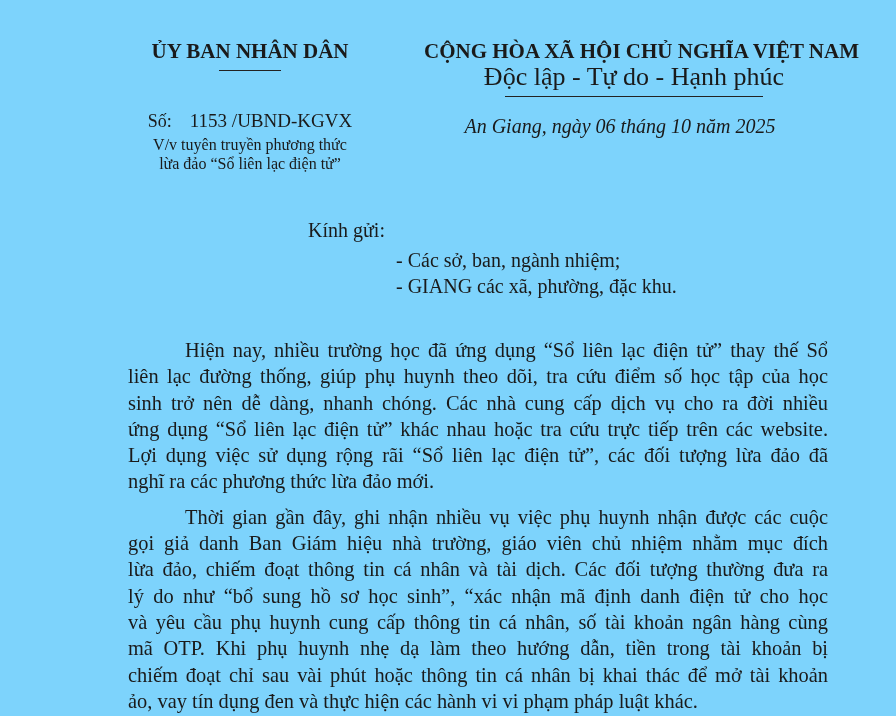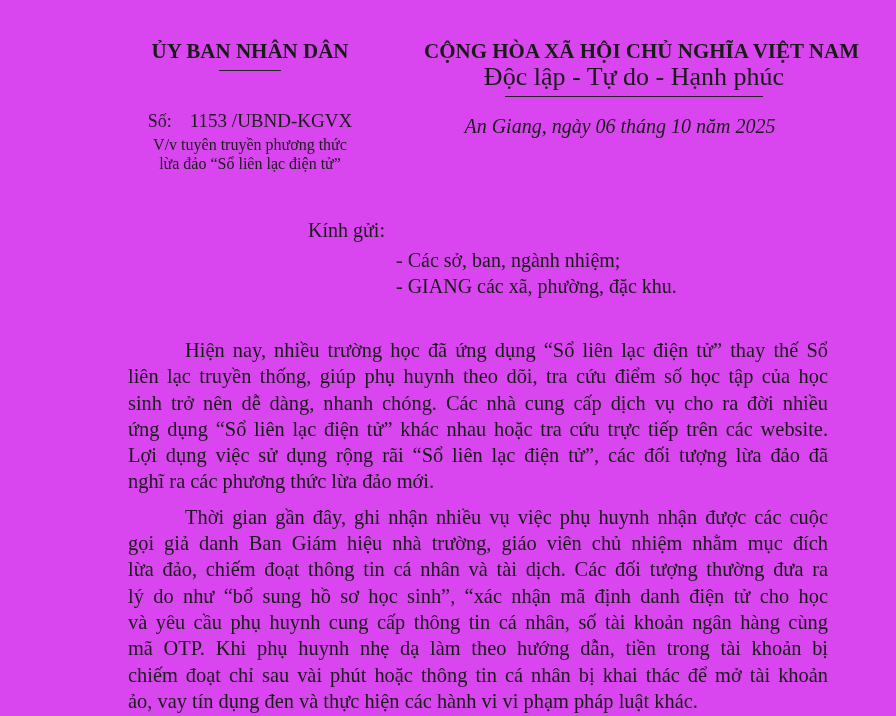--- a/index.html
+++ b/index.html
@@ -12,21 +12,21 @@
       height: 716px;
       overflow: hidden;
       position: relative;
       font-family: "Liberation Serif", "DejaVu Serif", serif;
       color: #1a1a1a;
     }
     .page {
       position: absolute;
       left: 0; top: 0;
       width: 896px; height: 716px;
-      background: #d946ef;
+      background: #7dd3fc;
     }
     .header-left {
       position: absolute;
       left: 110px;
       top: 38px;
       width: 280px;
       text-align: center;
     }
     .header-right {
       position: absolute;
@@ -163,21 +163,21 @@
   <div class="salutation">Kính gửi:</div>
 
   <div class="recipients">
     <div class="recipient">- Các sở, ban, ngành nhiệm;</div>
     <div class="recipient">- GIANG các xã, phường, đặc khu.</div>
   </div>
 
   <div class="body">
     <div class="para para-plain">
       <span class="line first">Hiện nay, nhiều trường học đã ứng dụng “Sổ liên lạc điện tử” thay thế Sổ</span>
-      <span class="line">liên lạc truyền thống, giúp phụ huynh theo dõi, tra cứu điểm số học tập của học</span>
+      <span class="line">liên lạc đường thống, giúp phụ huynh theo dõi, tra cứu điểm số học tập của học</span>
       <span class="line">sinh trở nên dễ dàng, nhanh chóng. Các nhà cung cấp dịch vụ cho ra đời nhiều</span>
       <span class="line">ứng dụng “Sổ liên lạc điện tử” khác nhau hoặc tra cứu trực tiếp trên các website.</span>
       <span class="line">Lợi dụng việc sử dụng rộng rãi “Sổ liên lạc điện tử”, các đối tượng lừa đảo đã</span>
       <span class="line last">nghĩ ra các phương thức lừa đảo mới.</span>
     </div>
     <div class="para para-plain">
       <span class="line first">Thời gian gần đây, ghi nhận nhiều vụ việc phụ huynh nhận được các cuộc</span>
       <span class="line">gọi giả danh Ban Giám hiệu nhà trường, giáo viên chủ nhiệm nhằm mục đích</span>
       <span class="line">lừa đảo, chiếm đoạt thông tin cá nhân và tài dịch. Các đối tượng thường đưa ra</span>
       <span class="line">lý do như “bổ sung hồ sơ học sinh”, “xác nhận mã định danh điện tử cho học</span>

